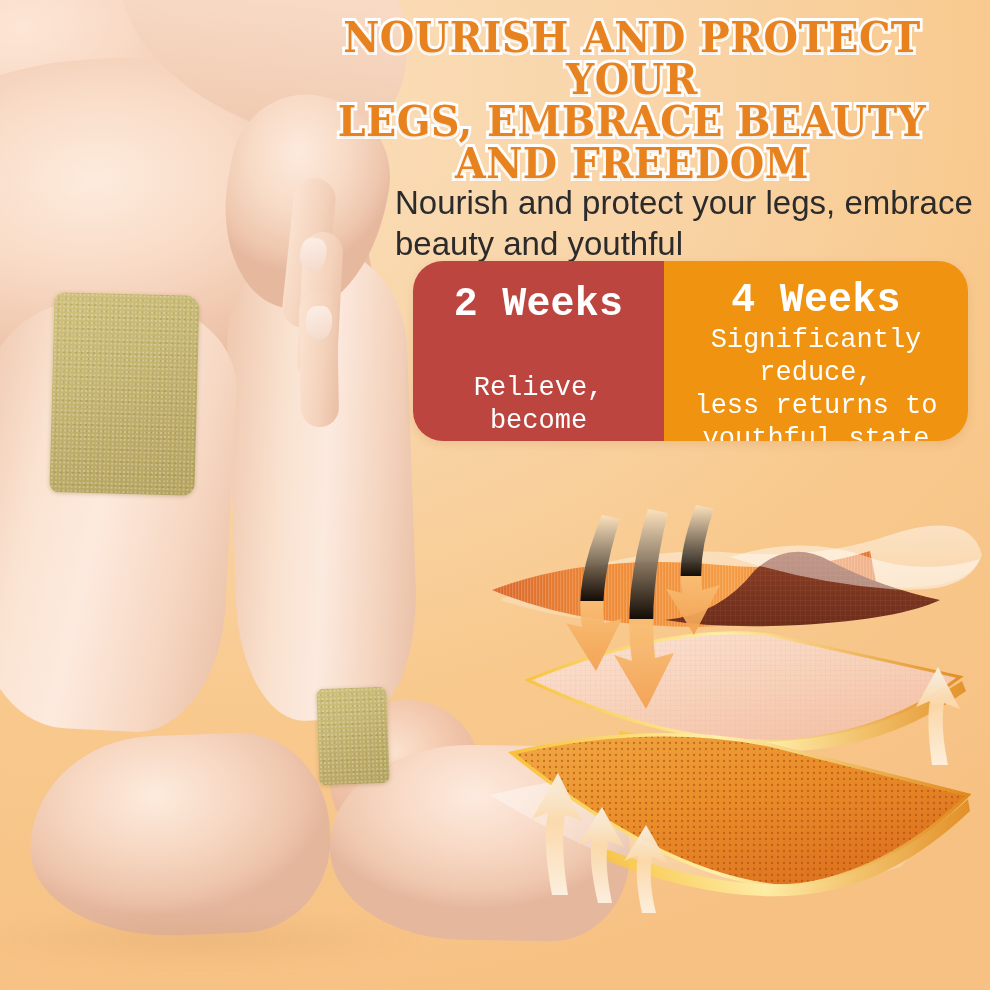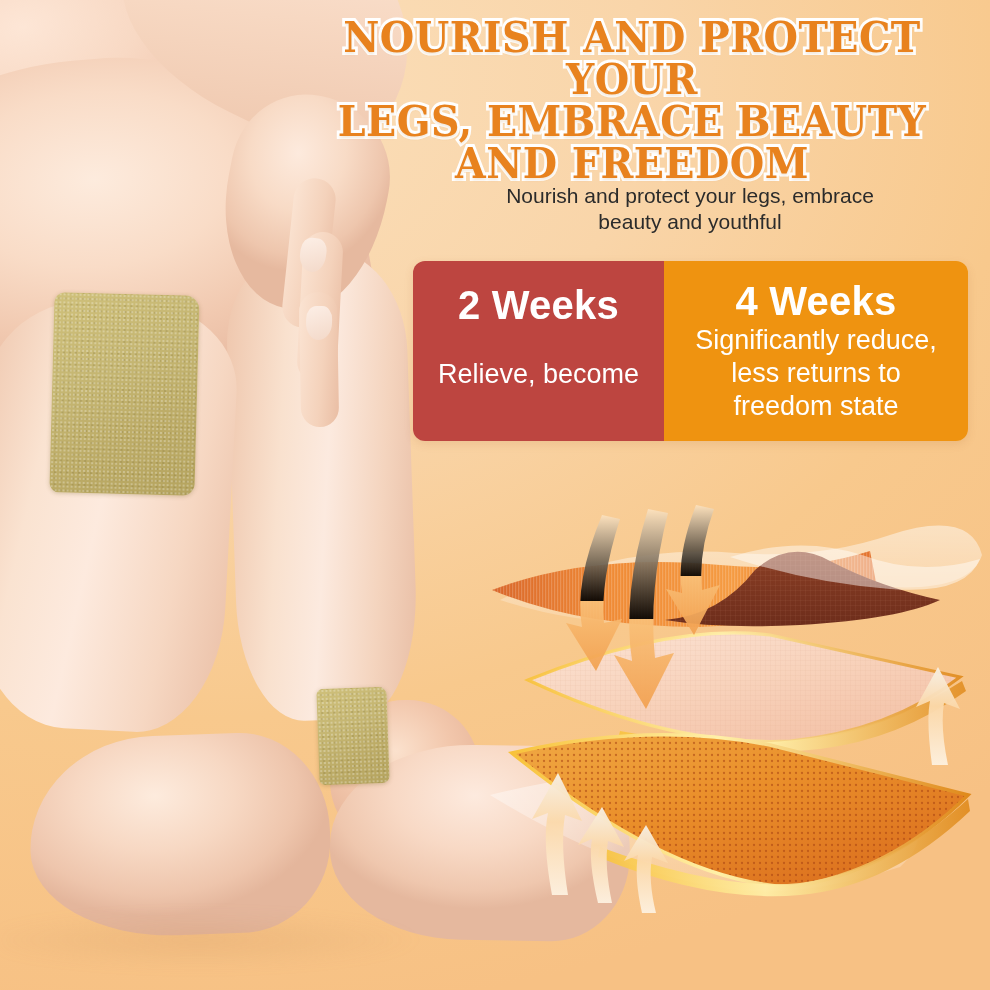--- a/index.html
+++ b/index.html
@@ -169,35 +169,36 @@
     text-transform:uppercase;
     transform:scaleX(0.92);
     transform-origin:center top;
     text-shadow:0 2px 3px rgba(180,120,50,.18);
   }
   .headline .ln { display:block; }
 
   
   .subtitle {
     position:absolute; left:395px; top:183px; width:590px;
-    text-align:center;
-    font-size:21px;
+    text-align:left;
+    font-size:33px;
     line-height:1.24;
     color:#2b2b2b;
     font-weight:400;
   }
 
   
   .compare-card {
     position:absolute; left:413px; top:261px;
     width:555px; height:180px;
-    border-radius:12px;
+    border-radius:30px;
     overflow:hidden;
     display:flex;
     box-shadow:0 3px 10px rgba(160,90,40,.14);
+    font-family:Liberation Mono, monospace;
   }
   .panel {
     display:flex; flex-direction:column;
     align-items:center;
     padding:14px 12px 16px;
     text-align:center;
     color:#ffffff;
   }
   .panel-left  { width:251px; background:#bd4540; }
   .panel-right { width:304px; background:#ef9310; }
@@ -209,21 +210,21 @@
     letter-spacing:0.2px;
   }
   .panel-left  .panel-title { margin-top:8px; }
   .panel-right .panel-title { margin-top:4px; }
 
   .panel-desc {
     font-size:27px;
     line-height:1.22;
     font-weight:400;
   }
-  .panel-left  .panel-desc { margin-top:30px; }
+  .panel-left  .panel-desc { margin-top:44px; }
   .panel-right .panel-desc { }
 
   
   .diagram {
     position:absolute; left:470px; top:495px;
     width:520px; height:420px;
   }
   .diagram svg { display:block; width:100%; height:100%; }
 </style>
 </head>
@@ -273,21 +274,21 @@
       <div class="panel-desc">
         <span>Relieve, become</span><br>
       </div>
     </div>
 
     <div class="panel panel-right">
       <div class="panel-title">4 Weeks</div>
       <div class="panel-desc">
         <span>Significantly reduce,</span><br>
         <span>less returns to</span><br>
-        <span>freedom state</span>
+        <span>youthful state</span>
       </div>
     </div>
   </div>
 
   <div class="diagram">
     <svg viewBox="0 0 520 420" xmlns="http://www.w3.org/2000/svg">
       <defs>
         <linearGradient id="skinStripe" x1="0" y1="0" x2="1" y2="0">
           <stop offset="0%" stop-color="#d9662a"></stop>
           <stop offset="30%" stop-color="#ef8a35"></stop>

